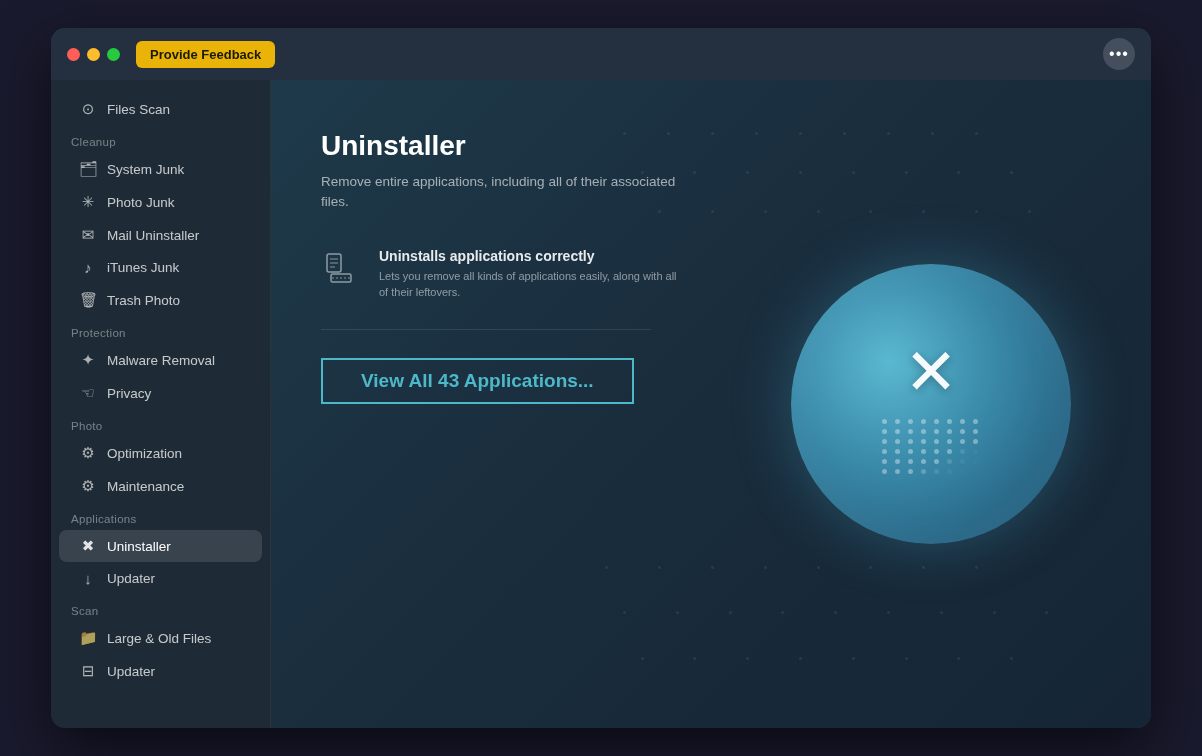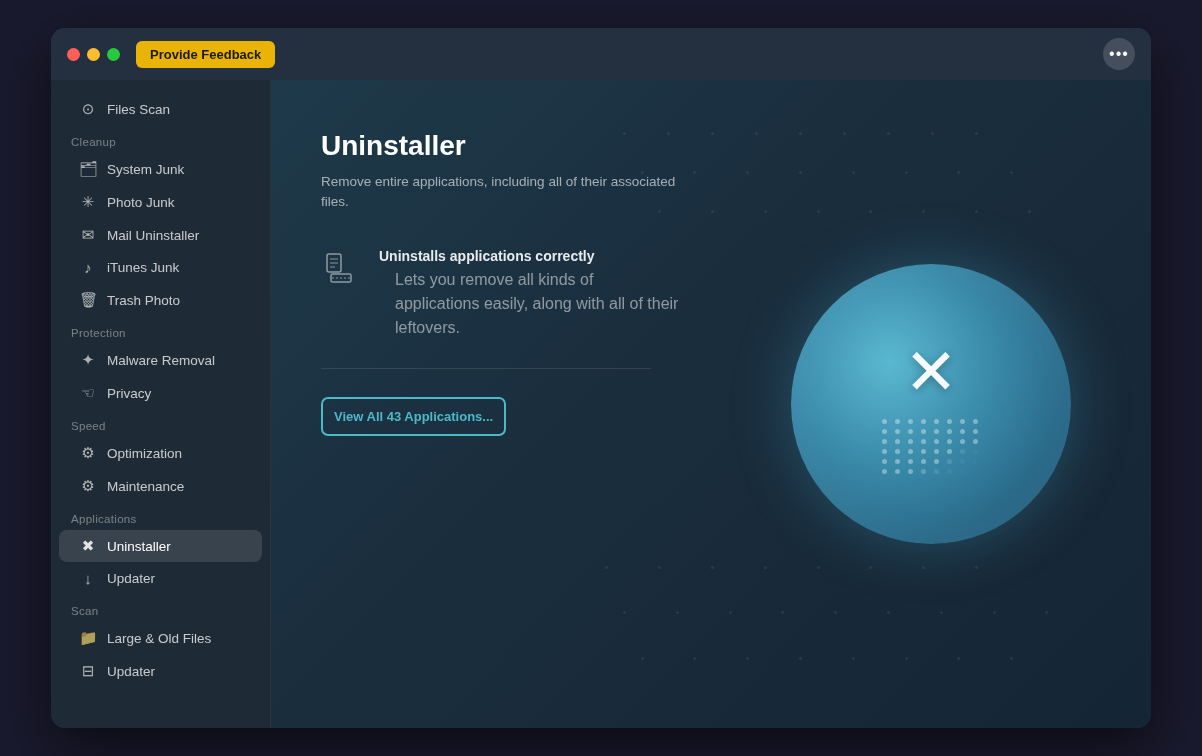--- a/index.html
+++ b/index.html
@@ -159,38 +159,37 @@
       height: 36px;
     }
     .feature-text {}
     .feature-title {
       font-size: 14px;
       font-weight: 600;
       color: rgba(255,255,255,0.9);
       margin-bottom: 4px;
     }
     .feature-desc {
-      font-size: 16px;
+      font-size: 11px;
       color: rgba(255,255,255,0.5);
       line-height: 1.5;
-      margin-left: 16px;
     }
     .divider {
       border: none;
       border-top: 1px solid rgba(255,255,255,0.1);
       margin: 10px 0 28px 0;
       width: 330px;
     }
     .view-btn {
       background: transparent;
       border: 2px solid #4db8c8;
       color: #4db8c8;
-      border-radius: 7px;
-      padding: 10px 11px;
-      font-size: 13px;
+      border-radius: 0;
+      padding: 10px 38px;
+      font-size: 19px;
       font-weight: 600;
       cursor: pointer;
     }
     .hero-circle {
       position: absolute;
       right: 80px;
       top: 50%;
       transform: translateY(-50%);
       width: 280px;
       height: 280px;
@@ -297,21 +296,21 @@
       <div class="sidebar-section-label">Protection</div>
       <div class="sidebar-item">
         <span class="sidebar-icon">✦</span>
         <span>Malware Removal</span>
       </div>
       <div class="sidebar-item">
         <span class="sidebar-icon">☜</span>
         <span>Privacy</span>
       </div>
 
-      <div class="sidebar-section-label">Speed</div>
+      <div class="sidebar-section-label">Photo</div>
       <div class="sidebar-item">
         <span class="sidebar-icon">⚙</span>
         <span>Optimization</span>
       </div>
       <div class="sidebar-item">
         <span class="sidebar-icon">⚙</span>
         <span>Maintenance</span>
       </div>
 
       <div class="sidebar-section-label">Applications</div>

